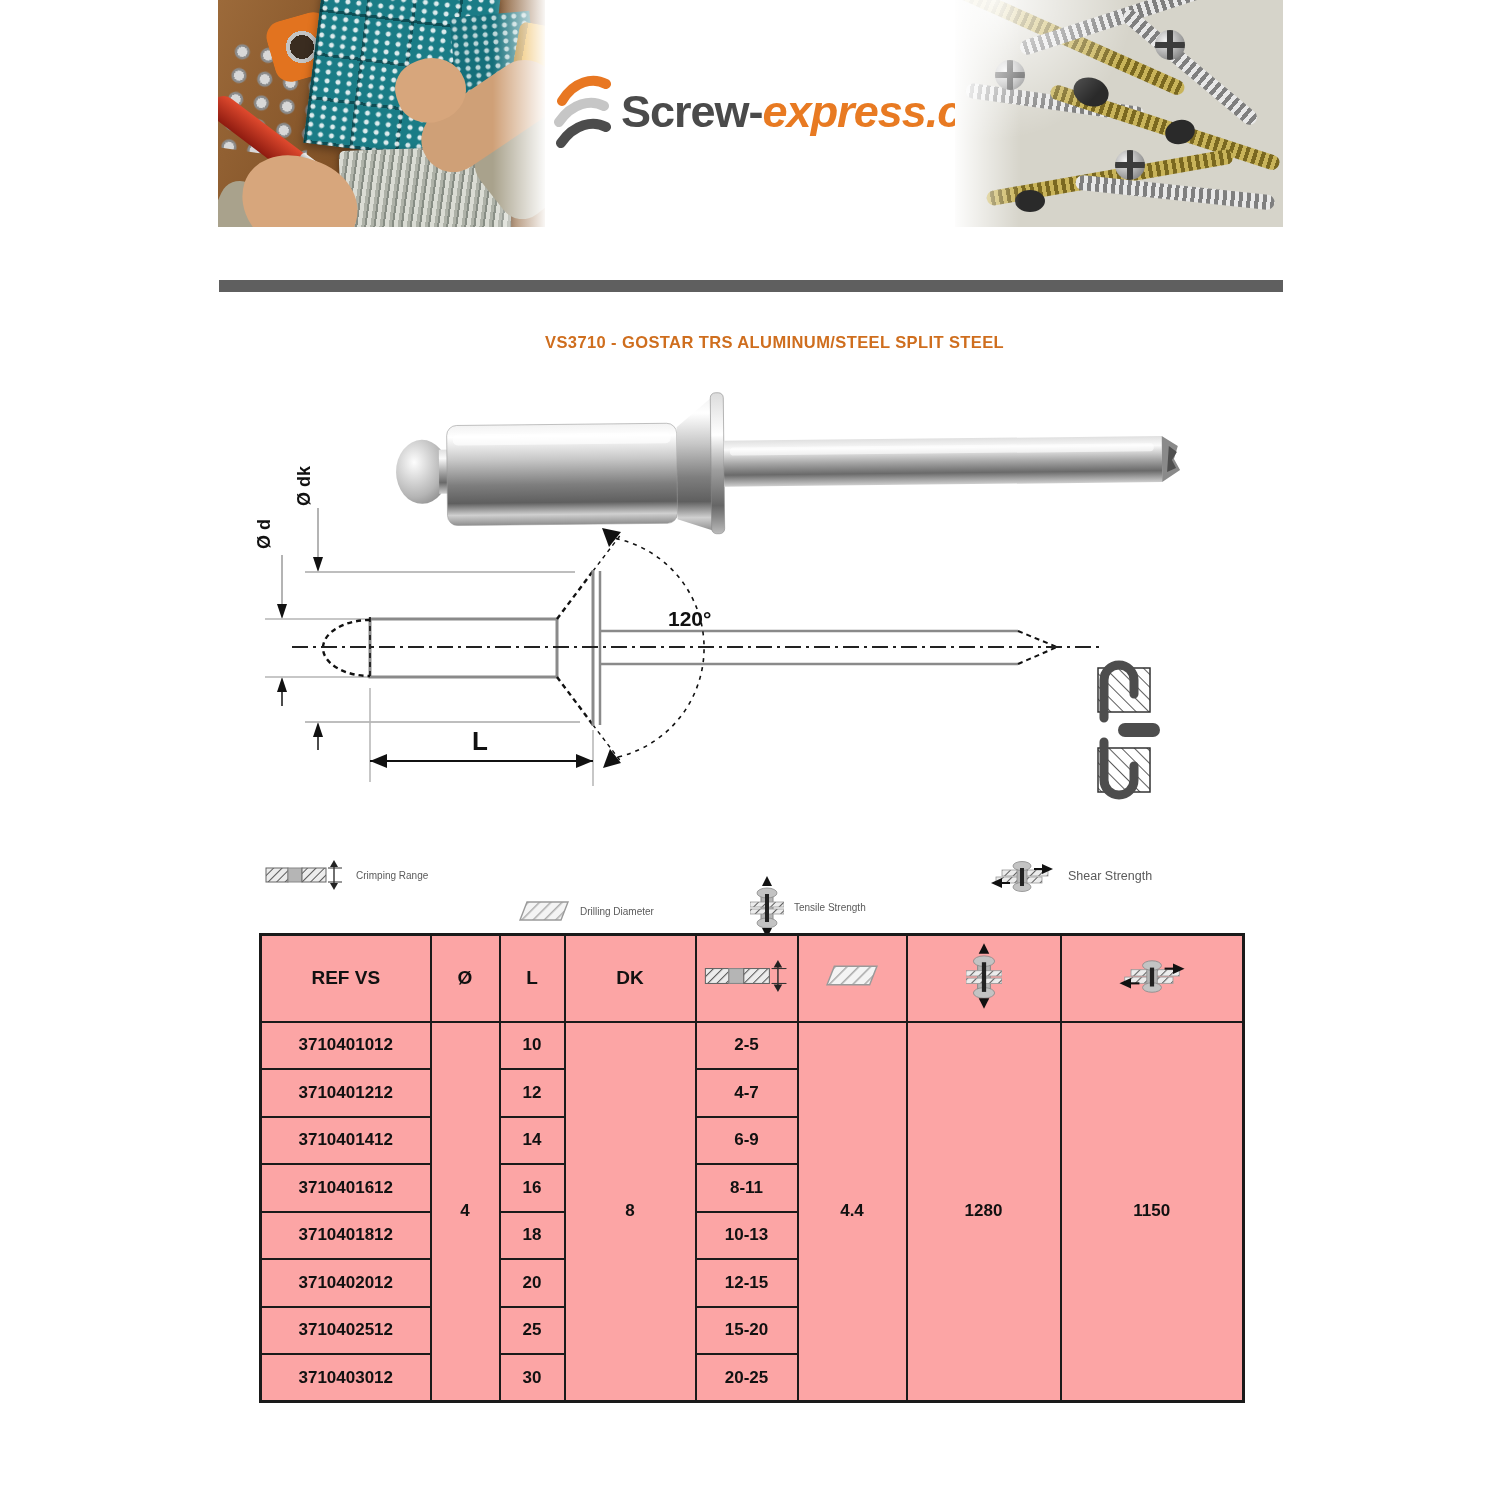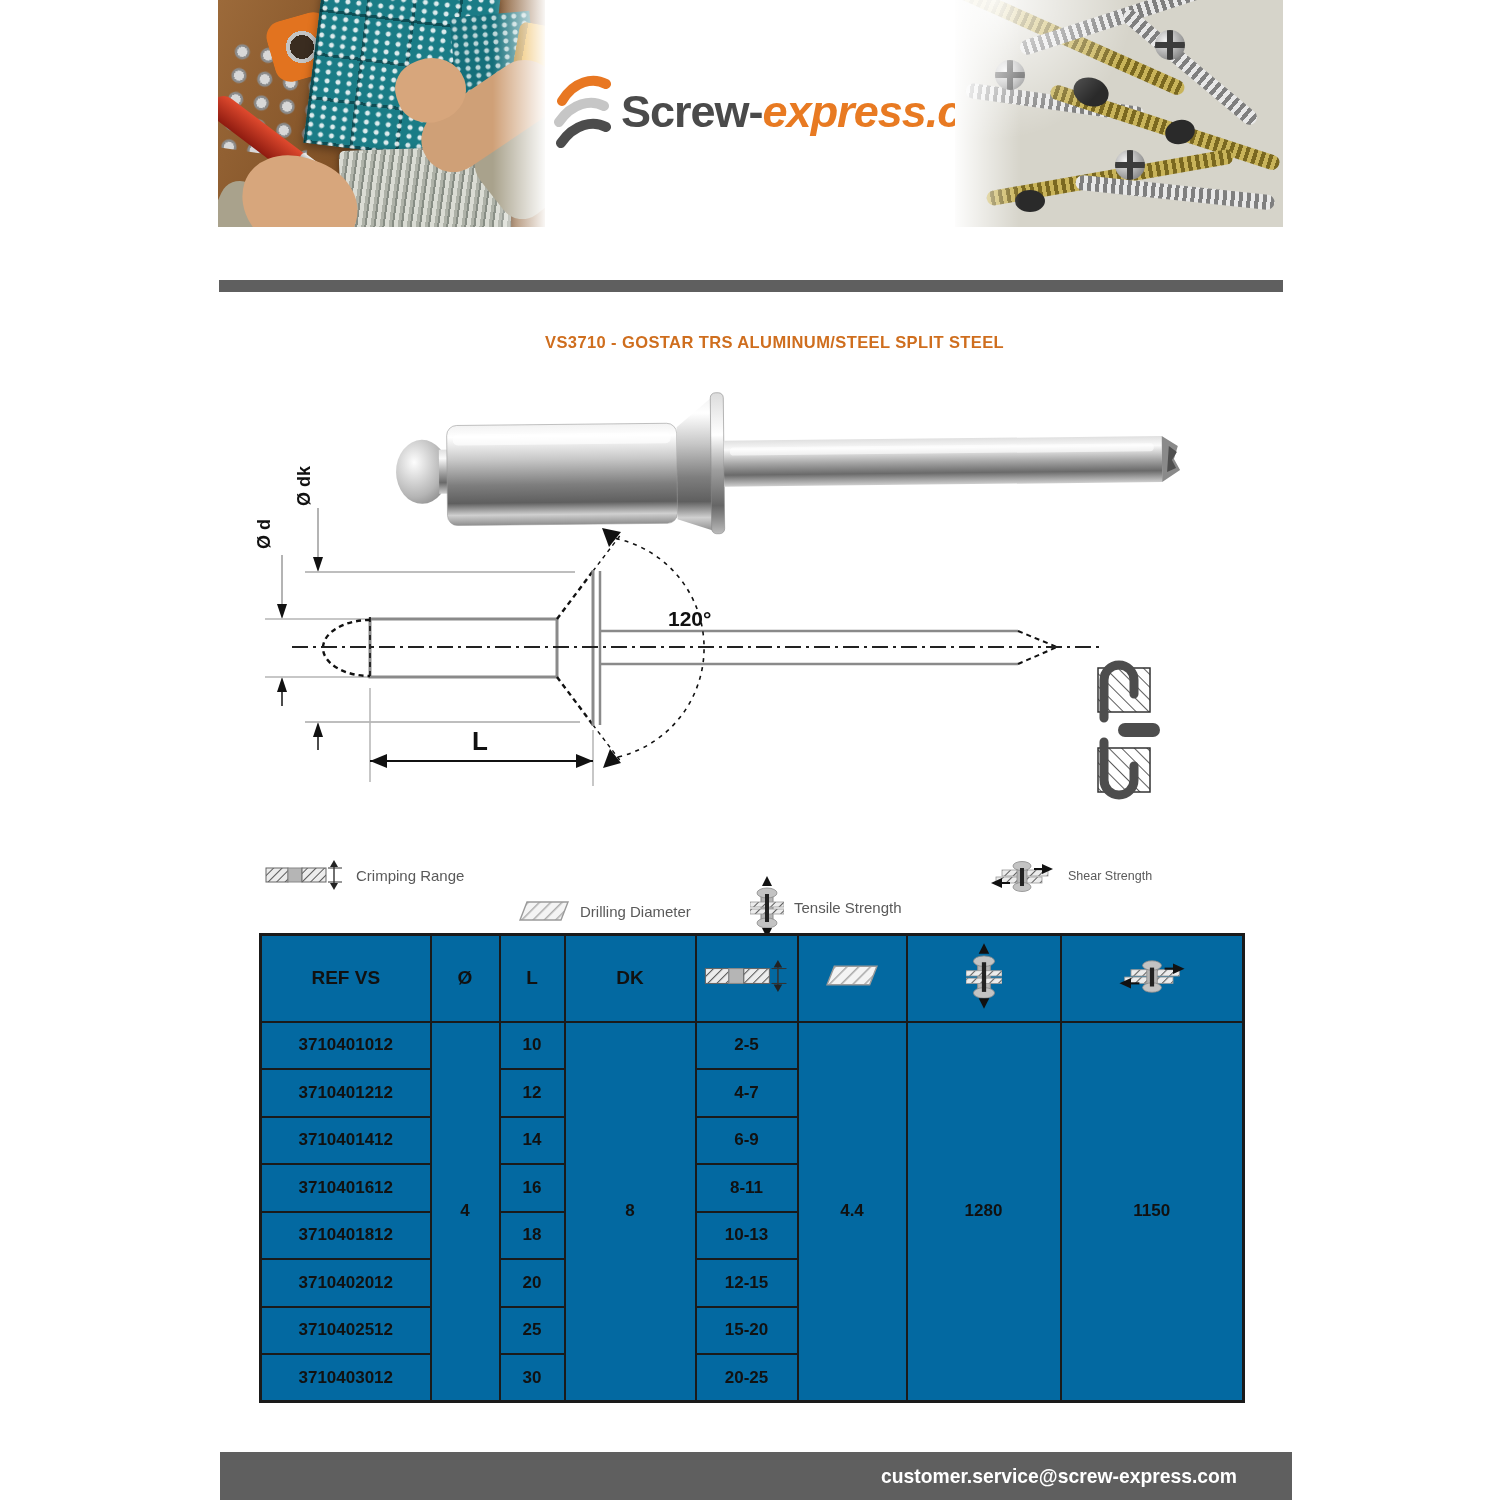--- a/index.html
+++ b/index.html
@@ -69,26 +69,26 @@
   
   .product-title{position:absolute;left:545px;top:333px;font-size:16.5px;font-weight:bold;
     color:#cf6e1e;letter-spacing:.4px;}
 
   
   .rivet-photo{position:absolute;left:395px;top:390px;}
   .tech-drawing{position:absolute;left:230px;top:430px;}
 
   
   .legend-item{position:absolute;display:flex;align-items:center;gap:10px;}
-  .legend-label{color:#5a5a5a;font-size:15px;}
+  .legend-label{color:#5a5a5a;font-size:10px;}
   .legend-item.small .legend-label{font-size:12.5px;}
 
   
   table.spec{position:absolute;left:259px;top:933px;border-collapse:collapse;table-layout:fixed;
-    background:#0369a1;border:3px solid #1a1a1a;}
+    background:#fca5a5;border:3px solid #1a1a1a;}
   table.spec th,table.spec td{border:2px solid #1a1a1a;text-align:center;vertical-align:middle;
     padding:0;font-weight:bold;color:#111;}
   table.spec thead tr{height:87px;}
   table.spec tbody tr{height:47.5px;}
   table.spec th{font-size:19px;}
   table.spec td{font-size:17px;}
 
   
   .footer-bar{position:absolute;left:220px;top:1452px;width:1072px;height:48px;background:#5f5f5f;
     display:flex;align-items:center;justify-content:flex-end;padding-right:55px;box-sizing:border-box;}
@@ -420,17 +420,14 @@
         <td>15-20</td>
       </tr>
       <tr>
         <td>3710403012</td>
         <td>30</td>
         <td>20-25</td>
       </tr>
     </tbody>
   </table>
 
-  <div class="footer-bar">
-    <span>customer.service@screw-express.com</span>
-  </div>
 
 </div>
 
 </body></html>

